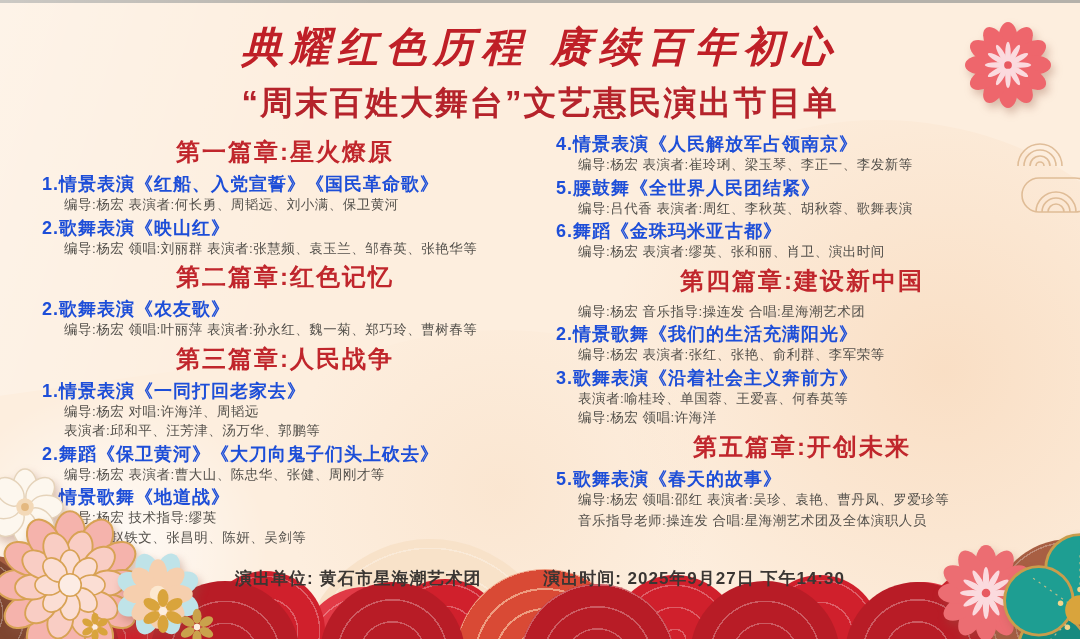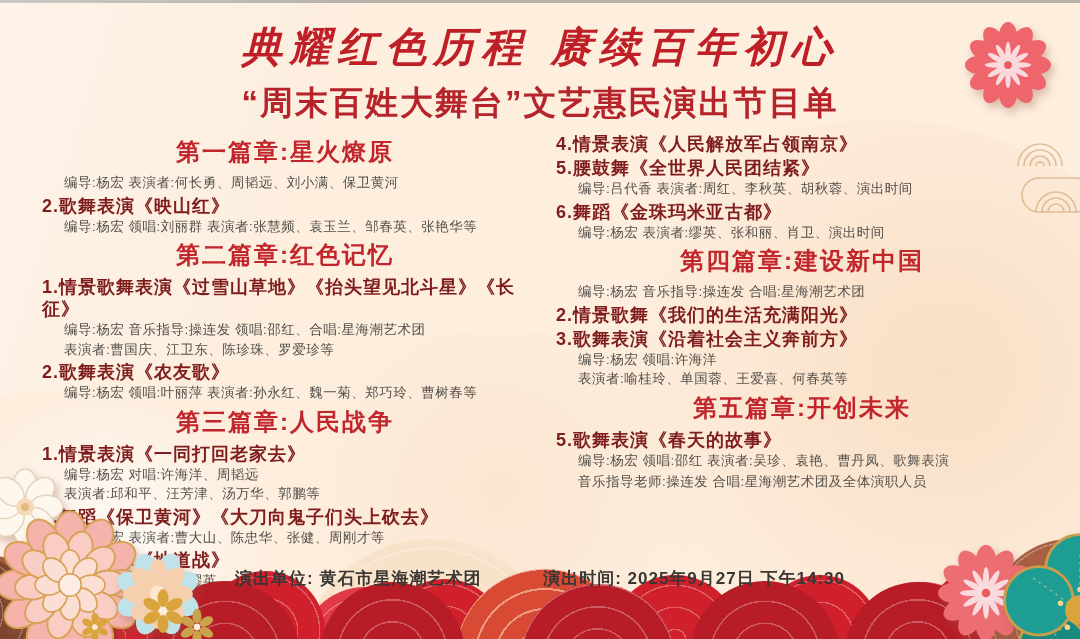--- a/index.html
+++ b/index.html
@@ -31,21 +31,21 @@
   }
   .col{position:absolute;top:133px;}
   .col-left{left:42px;width:486px;}
   .col-right{left:556px;width:492px;}
   .chapter{
     text-align:center;font-weight:bold;font-size:24px;color:#c0262c;
     letter-spacing:2px;margin:3px 0 5px 0;
   }
   .item{margin-bottom:2px;}
   .item-title{
-    font-weight:bold;font-size:18px;color:#7f1d1d;letter-spacing:1px;line-height:22px;
+    font-weight:bold;font-size:18px;color:#1d4ed8;letter-spacing:1px;line-height:22px;
   }
   .item-detail{
     font-size:13.5px;color:#53504b;line-height:19.5px;padding-left:22px;letter-spacing:.5px;
   }
   .footer{
     position:absolute;top:567px;left:0;width:100%;text-align:center;
     font-weight:bold;font-size:17px;color:#3a3633;letter-spacing:1px;z-index:8;
   }
   .footer span{margin:12px 28px;}
 
@@ -75,32 +75,28 @@
   <div class="swirl2"></div>
   <div class="swirl3"></div>
   <div class="glowBL"></div>
 
   <div class="title-calligraphy">典耀红色历程  赓续百年初心</div>
   <div class="title-main">“周末百姓大舞台”文艺惠民演出节目单</div>
 
   <div class="col col-left" id="col-left">
       <div class="chapter">第一篇章:星火燎原</div>
       <div class="item">
+        <div class="item-title">1.情景表演《红船、入党宣誓》《国民革命歌》</div>
         <div class="item-detail">编导:杨宏 表演者:何长勇、周韬远、刘小满、保卫黄河</div>
       </div>
       <div class="item">
         <div class="item-title">2.歌舞表演《映山红》</div>
         <div class="item-detail">编导:杨宏 领唱:刘丽群 表演者:张慧频、袁玉兰、邹春英、张艳华等</div>
       </div>
       <div class="chapter">第二篇章:红色记忆</div>
-      <div class="item">
-        <div class="item-title">1.情景歌舞表演《过雪山草地》《抬头望见北斗星》《长征》</div>
-        <div class="item-detail">编导:杨宏 音乐指导:操连发 领唱:邵红、合唱:星海潮艺术团</div>
-        <div class="item-detail">表演者:曹国庆、江卫东、陈珍珠、罗爱珍等</div>
-      </div>
       <div class="item">
         <div class="item-title">2.歌舞表演《农友歌》</div>
         <div class="item-detail">编导:杨宏 领唱:叶丽萍 表演者:孙永红、魏一菊、郑巧玲、曹树春等</div>
       </div>
       <div class="chapter">第三篇章:人民战争</div>
       <div class="item">
         <div class="item-title">1.情景表演《一同打回老家去》</div>
         <div class="item-detail">编导:杨宏 对唱:许海洋、周韬远</div>
         <div class="item-detail">表演者:邱和平、汪芳津、汤万华、郭鹏等</div>
       </div>
@@ -110,45 +106,47 @@
       </div>
       <div class="item">
         <div class="item-title">3.情景歌舞《地道战》</div>
         <div class="item-detail">编导:杨宏 技术指导:缪英</div>
         <div class="item-detail">表演者:赵铁文、张昌明、陈妍、吴剑等</div>
       </div>
     </div>
   <div class="col col-right" id="col-right">
       <div class="item">
         <div class="item-title">4.情景表演《人民解放军占领南京》</div>
+        <div class="item-detail">编导:杨宏 表演者:崔玲琍、梁玉琴、李正一、李发新等</div>
       </div>
       <div class="item">
         <div class="item-title">5.腰鼓舞《全世界人民团结紧》</div>
-        <div class="item-detail">编导:吕代香 表演者:周红、李秋英、胡秋蓉、演出时间</div>
+        <div class="item-detail">编导:吕代香 表演者:周红、李秋英、胡秋蓉、歌舞表演</div>
       </div>
       <div class="item">
         <div class="item-title">6.舞蹈《金珠玛米亚古都》</div>
         <div class="item-detail">编导:杨宏 表演者:缪英、张和丽、肖卫、演出时间</div>
       </div>
       <div class="chapter">第四篇章:建设新中国</div>
       <div class="item">
         <div class="item-detail">编导:杨宏 音乐指导:操连发 合唱:星海潮艺术团</div>
       </div>
       <div class="item">
         <div class="item-title">2.情景歌舞《我们的生活充满阳光》</div>
+        <div class="item-detail">编导:杨宏 表演者:张红、张艳、俞利群、李军荣等</div>
       </div>
       <div class="item">
         <div class="item-title">3.歌舞表演《沿着社会主义奔前方》</div>
+        <div class="item-detail">表演者:喻桂玲、单国蓉、王爱喜、何春英等</div>
         <div class="item-detail">编导:杨宏 领唱:许海洋</div>
-        <div class="item-detail">表演者:喻桂玲、单国蓉、王爱喜、何春英等</div>
       </div>
       <div class="chapter">第五篇章:开创未来</div>
       <div class="item">
         <div class="item-title">5.歌舞表演《春天的故事》</div>
-        <div class="item-detail">编导:杨宏  领唱:邵红 表演者:吴珍、袁艳、曹丹凤、歌舞表演</div>
+        <div class="item-detail">编导:杨宏  领唱:邵红 表演者:吴珍、袁艳、曹丹凤、罗爱珍等</div>
       </div>
       <div class="item">
         <div class="item-detail">音乐指导老师:操连发 合唱:星海潮艺术团及全体演职人员</div>
       </div>
     </div>
 
   <div class="footer">
     <span>演出单位: 黄石市星海潮艺术团</span>
     <span>演出时间: 2025年9月27日 下午14:30</span>
   </div>

